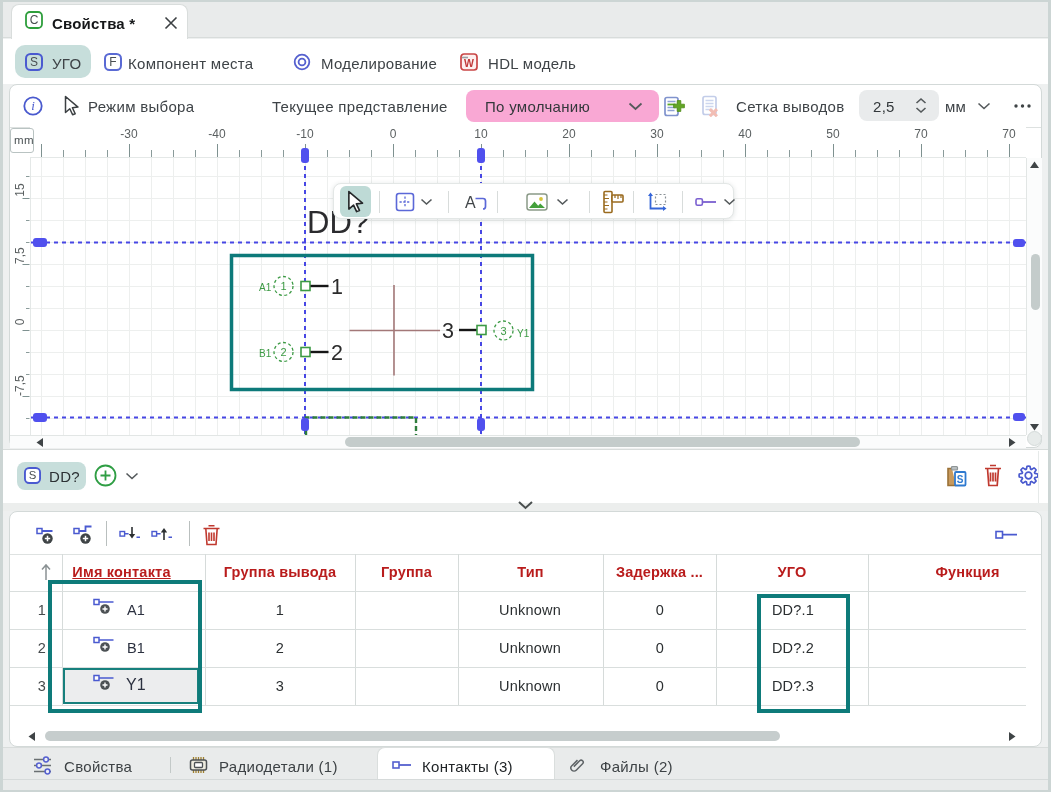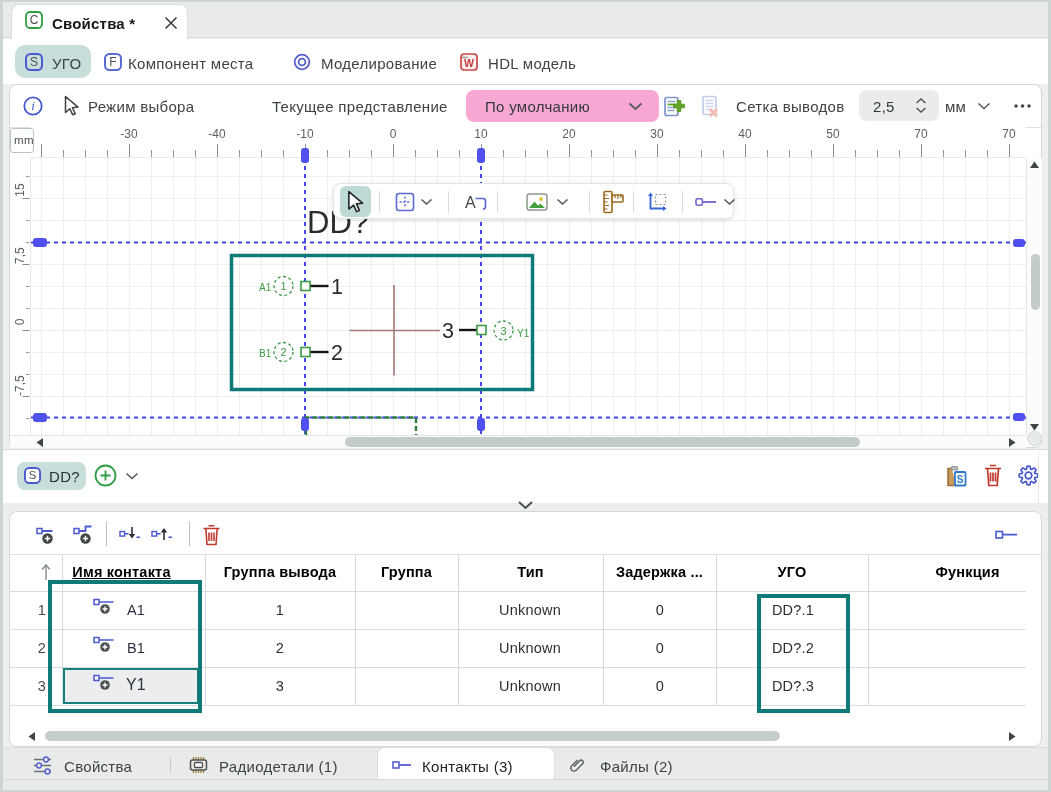--- a/index.html
+++ b/index.html
@@ -4,21 +4,21 @@
 <style>
 *{margin:0;padding:0;box-sizing:border-box}
 body{width:1051px;height:792px;overflow:hidden;font-family:"Liberation Sans",sans-serif;background:#eef0f0}
 #app{position:relative;width:1051px;height:792px;background:#eef0f0;overflow:hidden}
 .abs{position:absolute}
 .txt{position:absolute;white-space:nowrap;color:#3e4347;font-size:15px;letter-spacing:0.3px;line-height:1}
 .sep-v{position:absolute;width:1px;background:#d8dcdb}
 .pill{position:absolute;background:#5050ee;border-radius:3px;z-index:30}
 .hlab{position:absolute;top:1px;transform:translateX(-50%);font-size:12px;color:#5a5f60;line-height:1}
 .vlab{position:absolute;left:2px;transform:translateY(-50%) rotate(-90deg);transform-origin:center;font-size:12px;color:#5a5f60;line-height:1;width:16px;text-align:center;white-space:nowrap}
-.th{position:absolute;top:53px;text-align:center;font-weight:bold;font-size:14.5px;letter-spacing:0.2px;color:#000000;line-height:1;white-space:nowrap}
+.th{position:absolute;top:53px;text-align:center;font-weight:bold;font-size:14.5px;letter-spacing:0.2px;color:#b91c1c;line-height:1;white-space:nowrap}
 .colsep{position:absolute;top:42px;width:1px;height:151px;background:#d6dbda}
 .rowline{position:absolute;left:0;width:1016px;height:1px;background:#d9dedd}
 .td{position:absolute;font-size:14.5px;letter-spacing:0.2px;color:#2b2f31;line-height:1;white-space:nowrap}
 .ctr{transform:translateX(-50%)}
 .pinplus{position:absolute}
 svg{display:block}
 </style>
 </head>
 <body>
 <div id="app">

